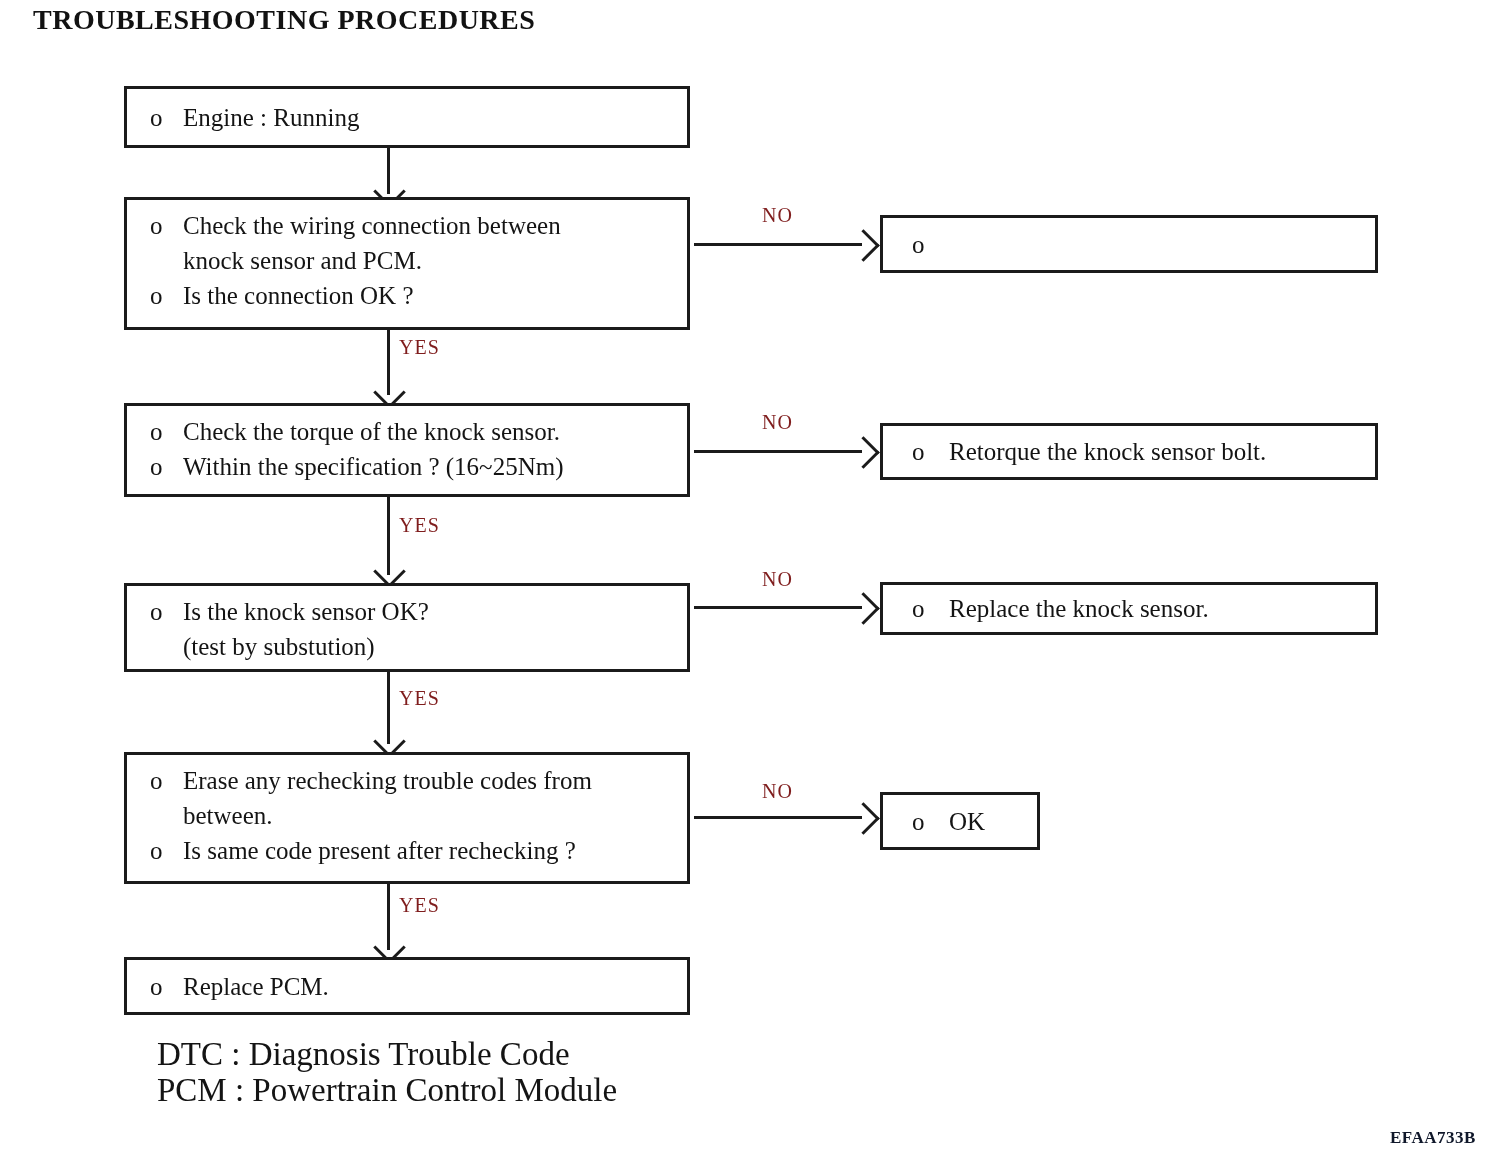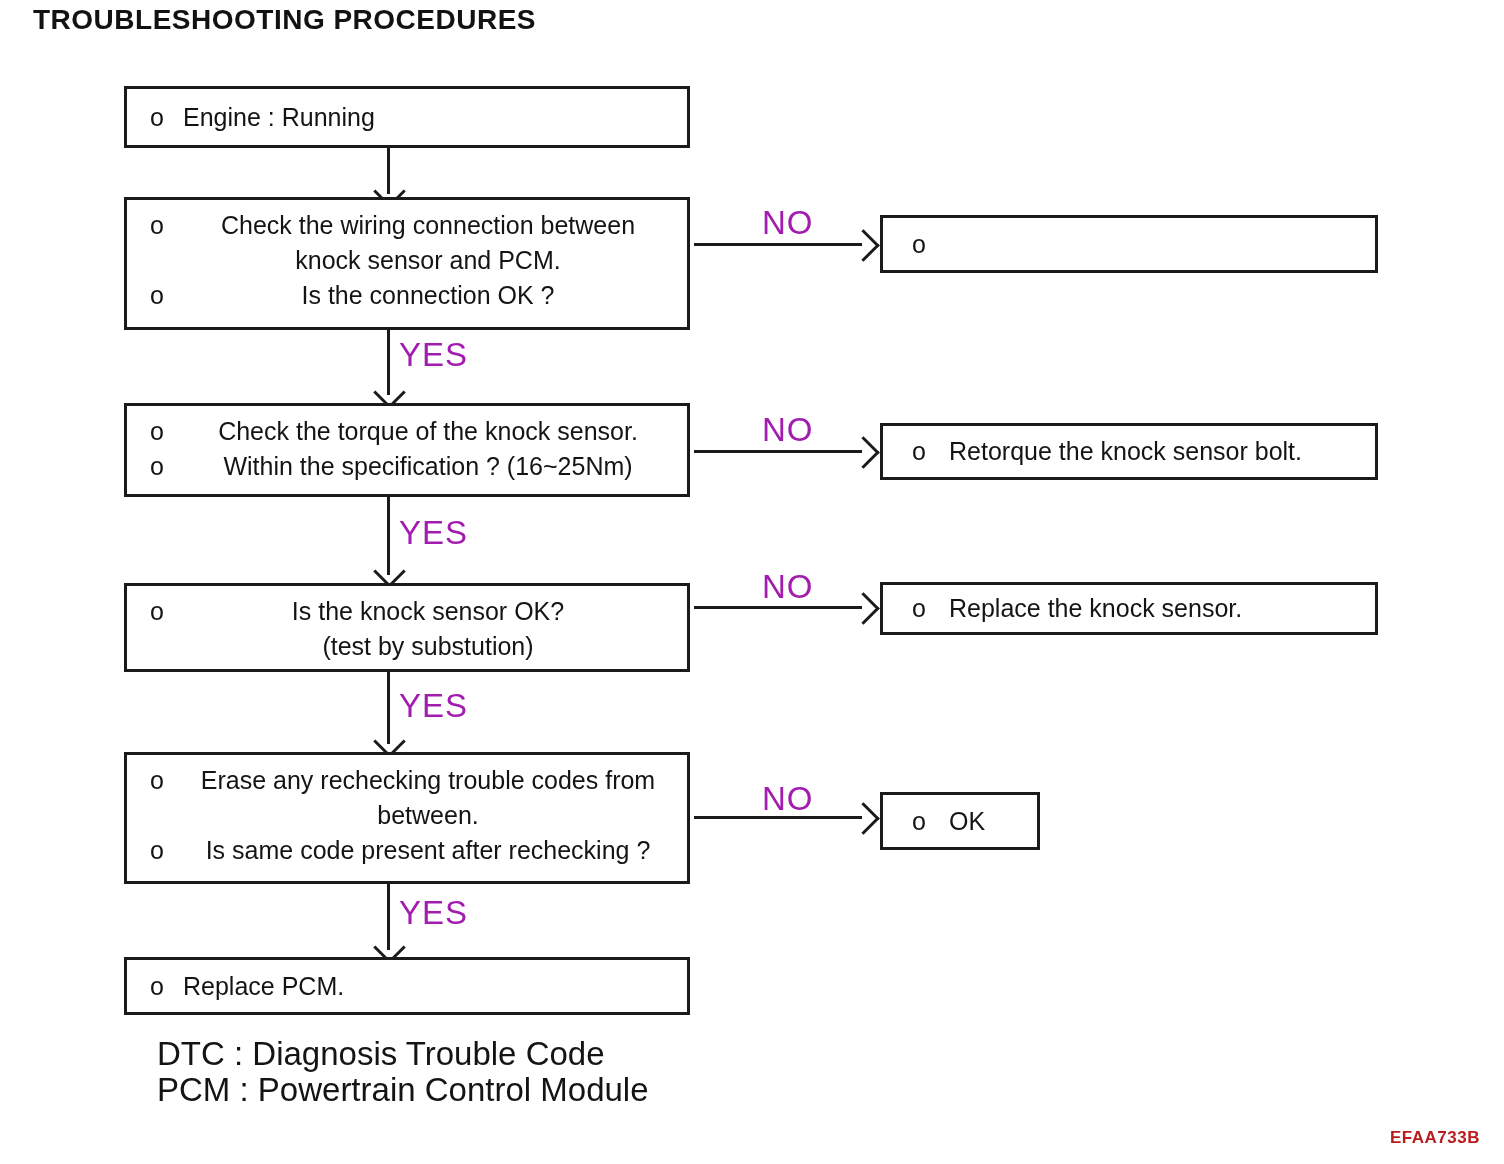--- a/index.html
+++ b/index.html
@@ -1,21 +1,21 @@
 <!DOCTYPE html>
 <html><head>
 <meta charset="utf-8">
 <style>
   html, body { margin: 0; padding: 0; background: #ffffff; }
   .page {
     position: relative;
     width: 1504px;
     height: 1160px;
     background: #ffffff;
-    font-family: Liberation Sans, sans-serif;
+    font-family: Liberation Serif, serif;
     color: #141414;
     overflow: hidden;
   }
   .title {
     position: absolute;
     left: 33px;
     top: 4px;
     margin: 0;
     font-size: 28px;
     font-weight: 700;
@@ -45,21 +45,21 @@
     left: 880px;
     width: 498px;
     display: flex;
     align-items: center;
     padding-left: 29px;
   }
   .item { display: flex; align-items: flex-start; line-height: 35px; }
   .bullet { flex: 0 0 33px; width: 33px; }
   .action .bullet { flex-basis: 37px; width: 37px; }
   .txt { flex: 1; }
-  .txt .ln { display: block; text-align: center; }
+  .txt .ln { display: block; }
   .vline {
     position: absolute;
     left: 387px;
     width: 3px;
     background: #1b1b1b;
   }
   .hline {
     position: absolute;
     left: 694px;
     width: 168px;
@@ -79,40 +79,40 @@
     position: absolute;
     left: 852px;
     width: 20px;
     height: 20px;
     border-top: 3px solid #1b1b1b;
     border-right: 3px solid #1b1b1b;
     transform: rotate(45deg);
   }
   .flow-label {
     position: absolute;
-    font-size: 33px;
-    color: #a21caf;
+    font-size: 20px;
+    color: #7f1d1d;
     letter-spacing: 1px;
   }
   .footnotes {
     position: absolute;
     left: 157px;
     top: 1036px;
     font-size: 33px;
     line-height: 36px;
     color: #141414;
   }
   .figure-code {
     position: absolute;
     left: 1390px;
     top: 1128px;
     font-size: 17px;
     font-weight: 700;
     letter-spacing: 0.5px;
-    color: #b91c1c;
+    color: #0f172a;
   }
 </style>
 </head>
 <body>
 
 <div class="page">
 
   <h1 class="title">TROUBLESHOOTING PROCEDURES</h1>
 
   <div class="box step single" style="top:86px;height:62px;">

